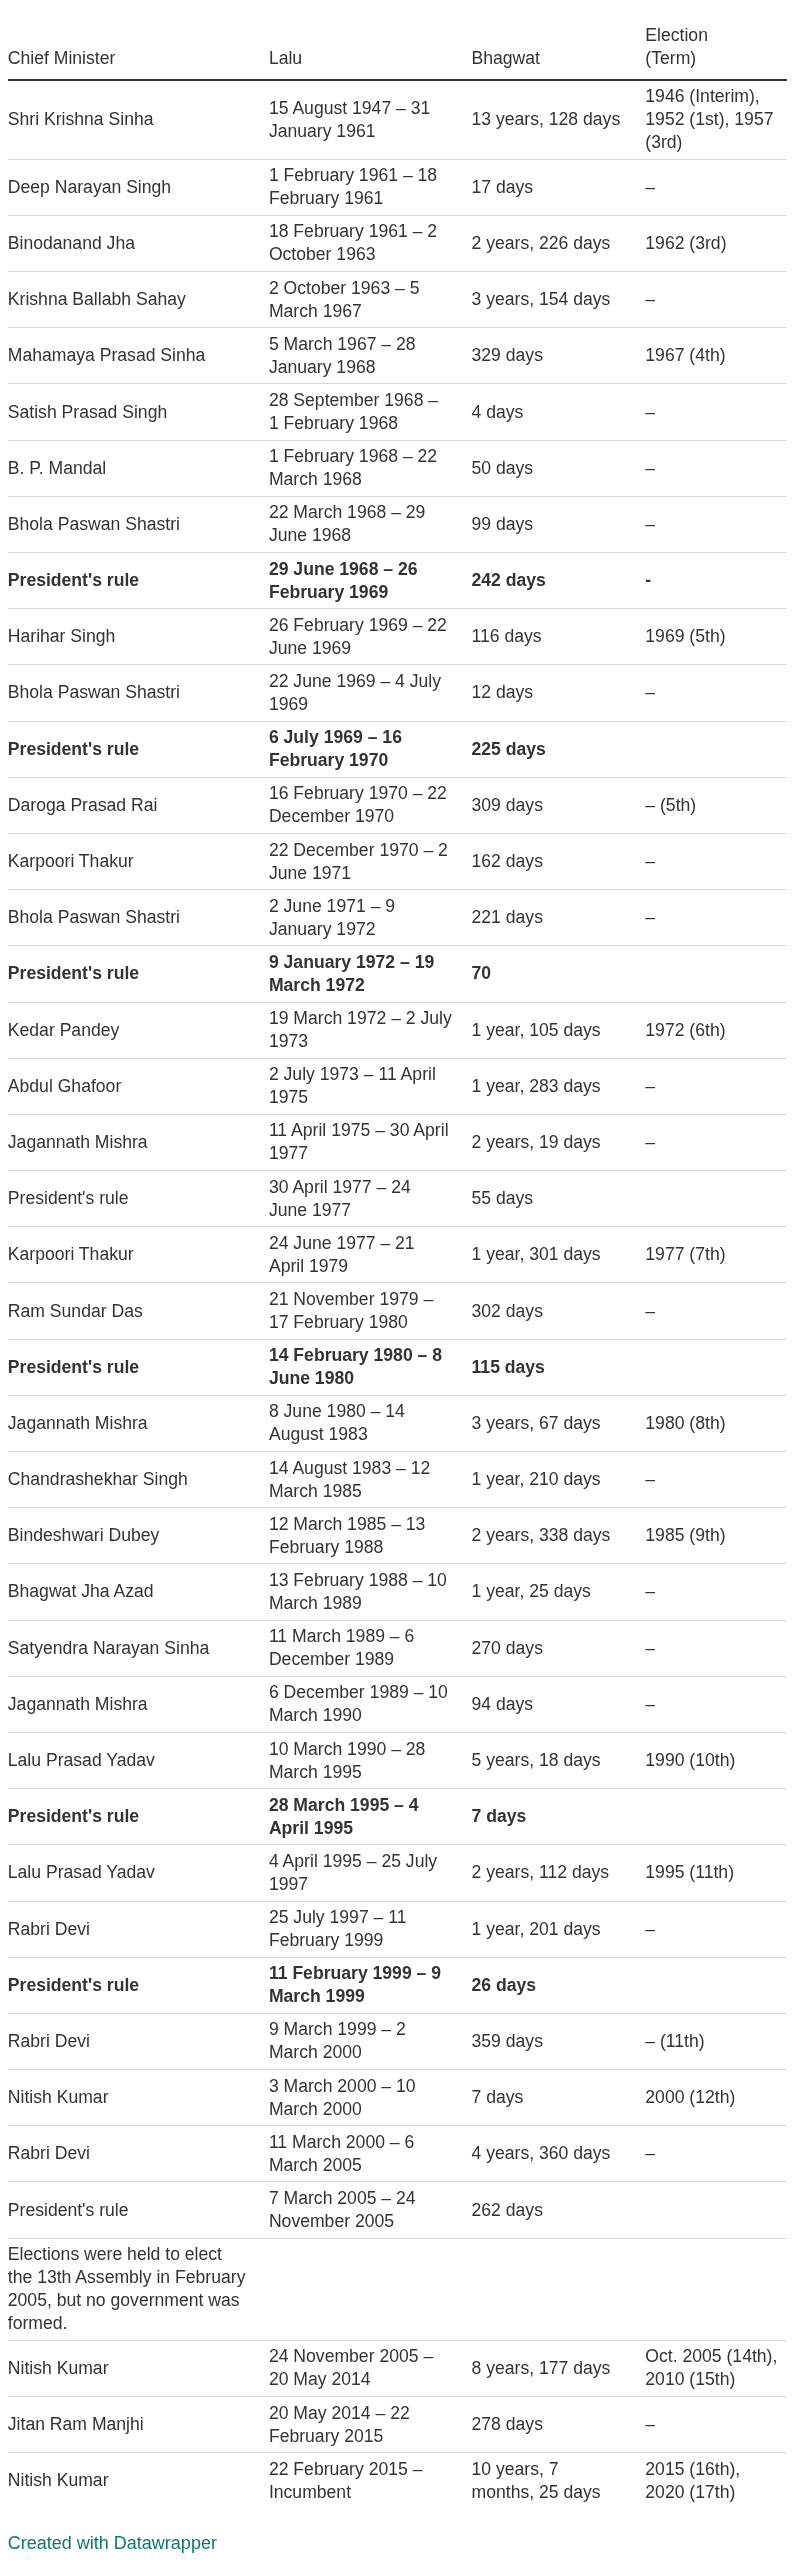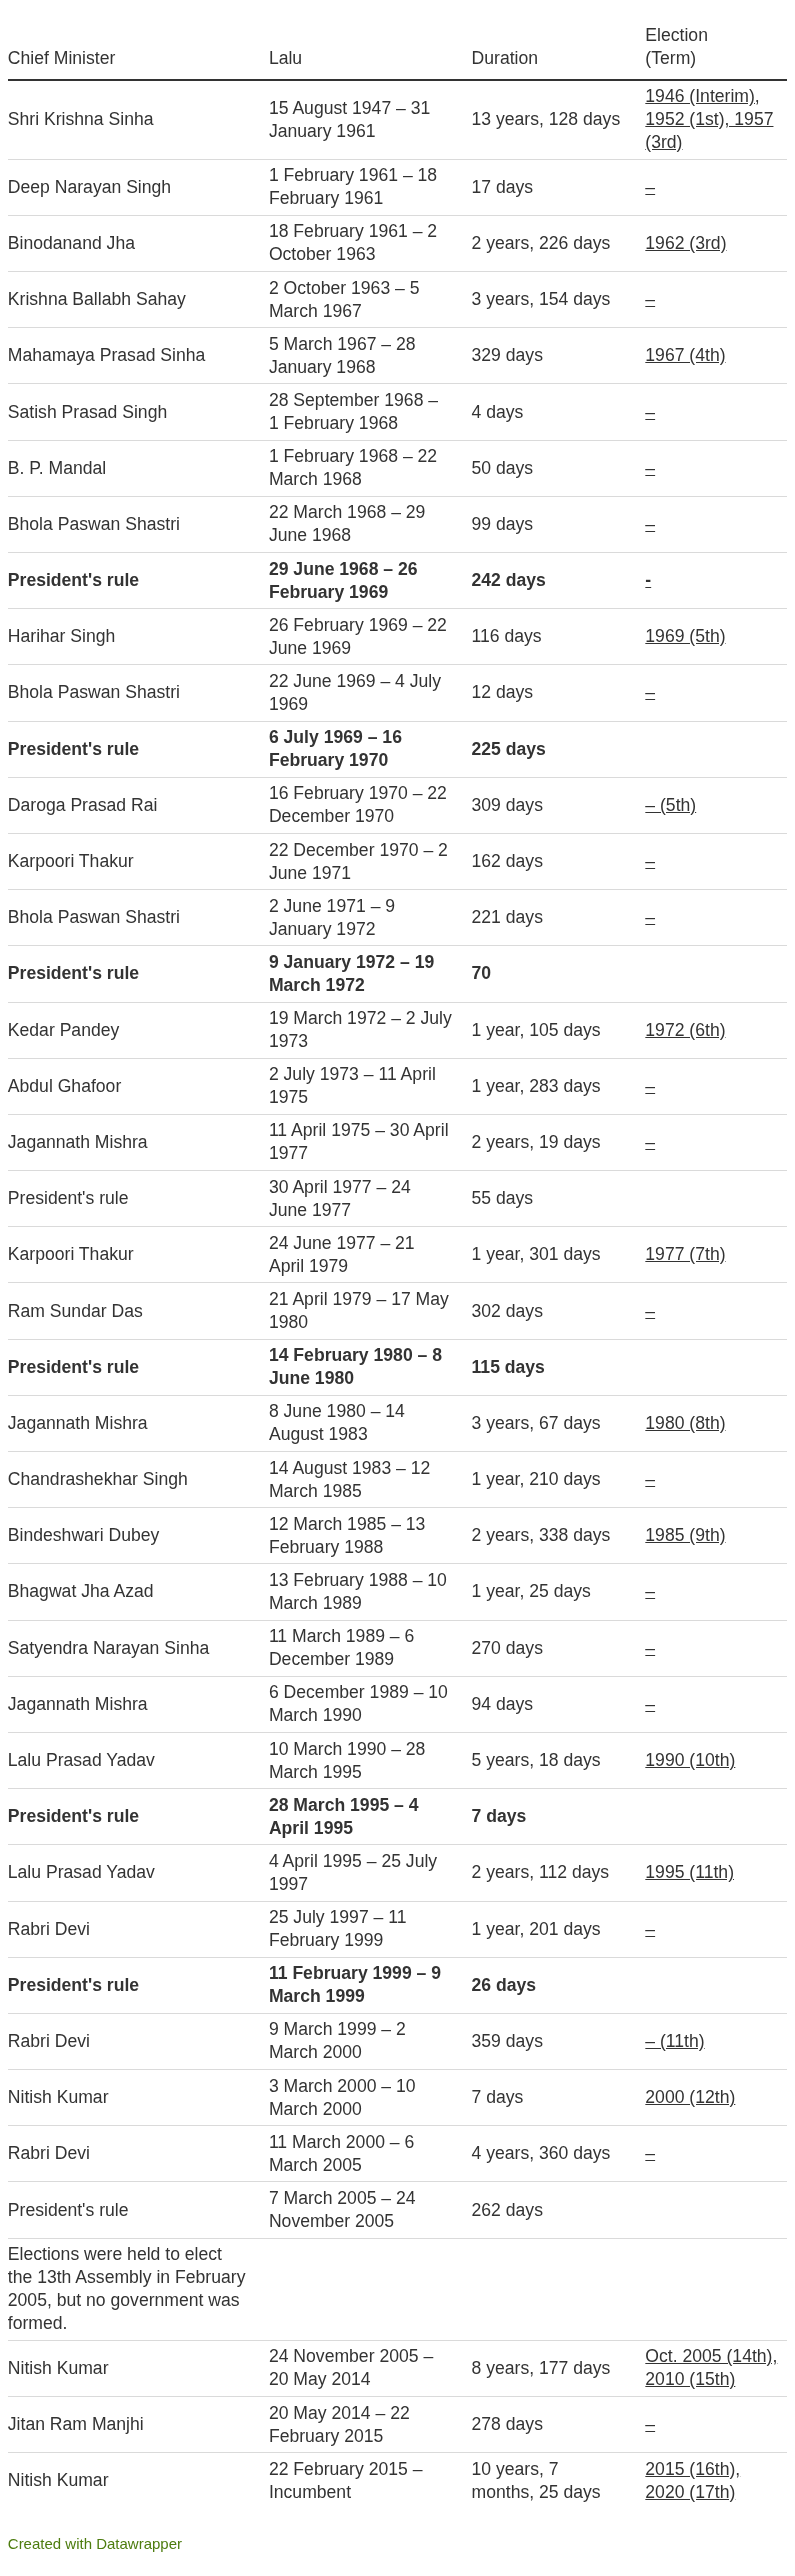--- a/index.html
+++ b/index.html
@@ -39,51 +39,50 @@
   }
   tbody td {
     font-size: 17.6px;
     line-height: 23px;
     vertical-align: middle;
     padding: 4.6px 19.6px 4.6px 0;
     word-wrap: break-word;
   }
   tbody td:last-child {
     padding-right: 7.8px;
-    text-decoration: underline;
   }
   tbody tr + tr td {
     border-top: 1.3px solid #dadada;
   }
   tbody tr.bold td {
     font-weight: 700;
   }
   .credit {
     margin: 27px 0 19.6px;
-    font-size: 15px;
+    font-size: 18px;
     line-height: 17px;
-    color: #4d7c0f;
+    color: #0f766e;
   }
 </style>
 </head>
 <body>
 
 <div class="wrap">
   <table>
     <colgroup>
       <col class="c1">
         <col class="c2">
         <col class="c3">
         <col class="c4">
     </colgroup>
     <thead>
       <tr>
         <th>Chief Minister</th>
         <th>Lalu</th>
-        <th>Duration</th>
+        <th>Bhagwat</th>
         <th>Election (Term)</th>
       </tr>
     </thead>
     <tbody>
         <tr>
     <td>Shri Krishna Sinha</td>
     <td>15 August 1947 – 31 January 1961</td>
     <td>13 years, 128 days</td>
     <td>1946 (Interim), 1952 (1st), 1957 (3rd)</td>
   </tr>
@@ -202,21 +201,21 @@
     <td></td>
   </tr>
         <tr>
     <td>Karpoori Thakur</td>
     <td>24 June 1977 – 21 April 1979</td>
     <td>1 year, 301 days</td>
     <td>1977 (7th)</td>
   </tr>
         <tr>
     <td>Ram Sundar Das</td>
-    <td>21 April 1979 – 17 May 1980</td>
+    <td>21 November 1979 – 17 February 1980</td>
     <td>302 days</td>
     <td>–</td>
   </tr>
         <tr class="bold">
     <td>President's rule</td>
     <td>14 February 1980 – 8 June 1980</td>
     <td>115 days</td>
     <td></td>
   </tr>
         <tr>

